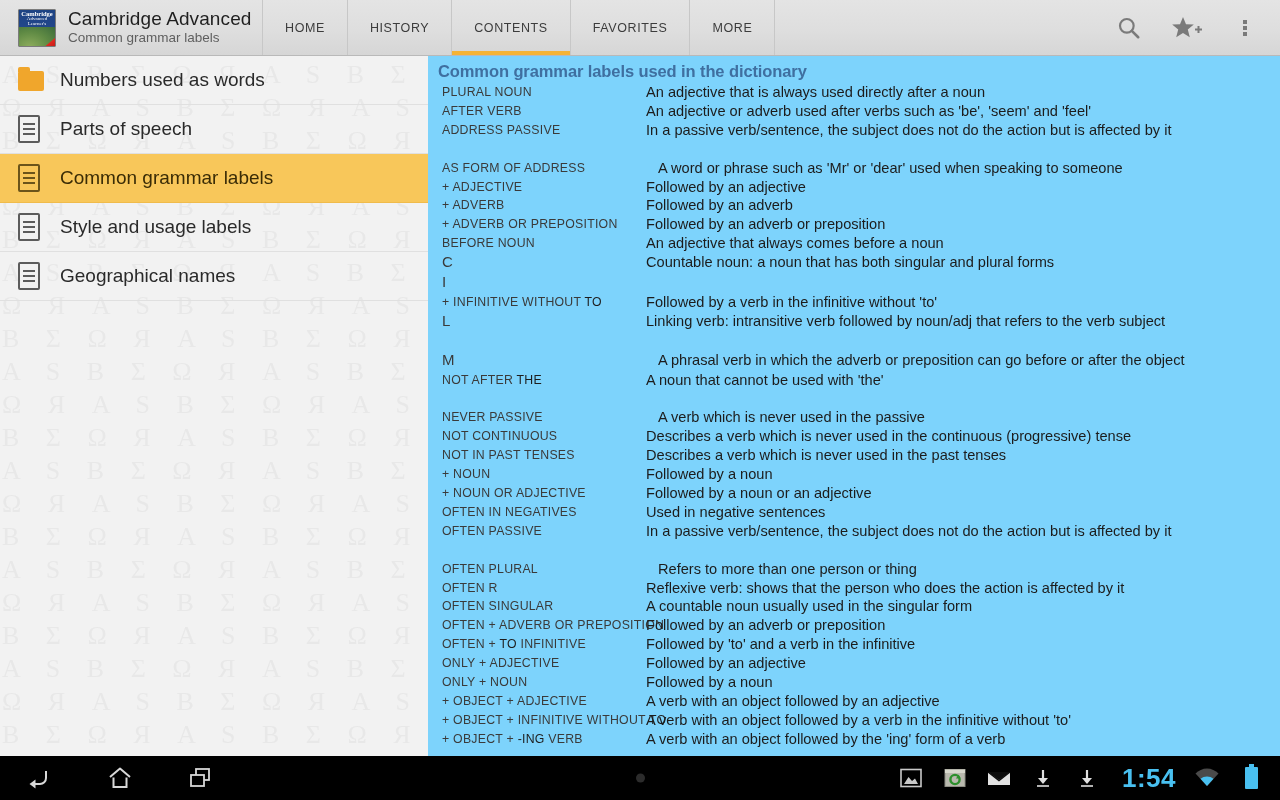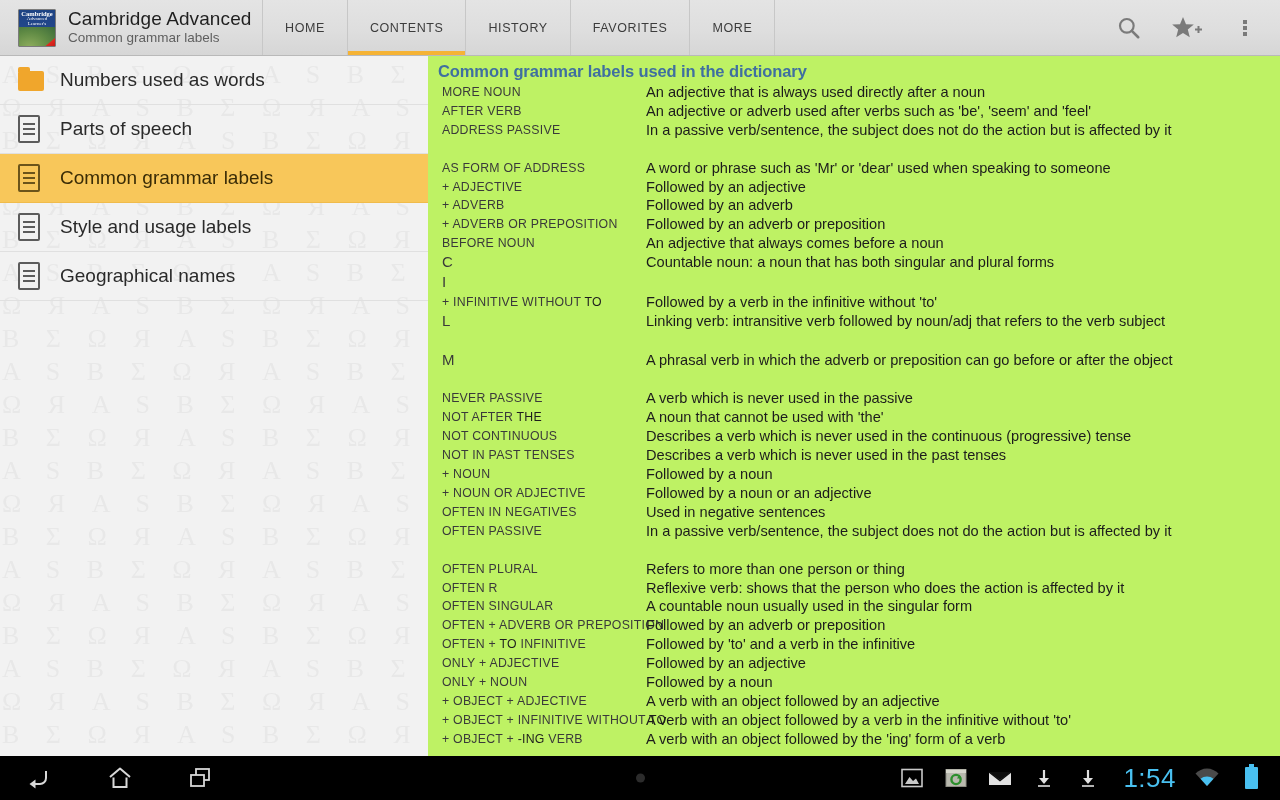--- a/index.html
+++ b/index.html
@@ -101,49 +101,49 @@
   .doc i:nth-child(2){ top:11px; width:12px; }
   .doc i:nth-child(3){ top:16px; width:12px; }
   .sb-label{ font-size:19px; color:#2a2a2a; }
   .sb-item.sel .sb-label{ color:#3a2c06; }
   .sb-item.sel .doc, .sb-item.sel .doc i{ border-color:#6b541a; background-color:#6b541a; }
   .sb-item.sel .doc{ background:transparent; }
 
   
   .content{
     position:absolute; left:428px; top:56px; width:852px; height:700px;
-    background:#bef264; overflow:hidden; padding:6px 0 0 6px;
+    background:#7dd3fc; overflow:hidden; padding:6px 0 0 6px;
   }
   .c-title{
     font-size:16.5px; font-weight:bold; color:#3f6fa0; margin:0 0 2px 4px; letter-spacing:-.1px;
   }
   .row{ display:flex; align-items:flex-start; }
   .lbl{
     width:212px; flex:none; padding-left:8px;
     font-size:12.3px; color:#3a3a3a; letter-spacing:.25px;
     line-height:18.9px; white-space:nowrap;
   }
   .lbl b{ font-weight:normal; color:#1d1d1d; }
   .lbl .big{ font-size:15px; letter-spacing:0; }
   .desc{
     flex:1; padding-right:62px;
     font-size:14.6px; color:#1c1c1c; line-height:18.9px;
   }
-  .row.gap{ margin-top:18.9px; }
+  .row.gap{ margin-top:18.9px;gap:12px; }
 
   
   .sysbar{
     position:absolute; left:0; top:756px; width:1280px; height:44px;
     background:#000; display:flex; align-items:center;
   }
   .navbtn{ width:80px; height:44px; display:flex; align-items:center; justify-content:center; cursor:pointer; }
   .sys-dot{ width:9px; height:9px; border-radius:50%; background:#2c2c2c; }
   .sysright{ margin-left:auto; display:flex; align-items:center; padding-right:10px; gap:6px; }
   .sysicon{ width:38px; height:44px; display:flex; align-items:center; justify-content:center; }
-  .clock{ color:#49c0f0; font-size:26px; letter-spacing:.5px; padding:0 6px 0 10px; font-weight:400; }
+  .clock{ color:#49c0f0; font-size:26px; letter-spacing:.5px; padding:0 6px 0 10px; font-weight:700; }
   .battery{ width:13px; height:22px; background:#49c0f0; border-radius:1px; position:relative; }
   .battery::before{ content:""; position:absolute; left:4px; top:-3px; width:5px; height:3px; background:#49c0f0; }
 </style>
 </head>
 <body>
 
 <div class="appbar">
 
   <div class="brand">
     <div class="book-icon">
@@ -157,25 +157,25 @@
     <div class="brand-text">
       <div class="brand-title">Cambridge Advanced</div>
       <div class="brand-sub">Common grammar labels</div>
     </div>
   </div>
 
   <div class="tabs">
     <div class="tab">
         <span>HOME</span>
       </div>
+    <div class="tab">
+        <span>HISTORY</span>
+      </div>
     <div class="tab active">
         <span>CONTENTS</span>
-      </div>
-    <div class="tab">
-        <span>HISTORY</span>
       </div>
     <div class="tab">
         <span>FAVORITES</span>
       </div>
     <div class="tab">
         <span>MORE</span>
       </div>
   </div>
 
   <div class="spacer"></div>
@@ -260,21 +260,21 @@
       <div class="sb-label">Geographical names</div>
     </div>
 
   </div>
 </div>
 
 <div class="content">
   <div class="c-title">Common grammar labels used in the dictionary</div>
   <div id="rows">
       <div class="row">
-        <div class="lbl">MORE NOUN</div>
+        <div class="lbl">PLURAL NOUN</div>
         <div class="desc">An adjective that is always used directly after a noun</div>
       </div>
       <div class="row">
         <div class="lbl">AFTER VERB</div>
         <div class="desc">An adjective or adverb used after verbs such as 'be', 'seem' and 'feel'</div>
       </div>
       <div class="row">
         <div class="lbl">ADDRESS PASSIVE</div>
         <div class="desc">In a passive verb/sentence, the subject does not do the action but is affected by it</div>
       </div>
@@ -310,27 +310,27 @@
         <div class="desc">Followed by a verb in the infinitive without 'to'</div>
       </div>
       <div class="row">
         <div class="lbl"><span class="big">L</span></div>
         <div class="desc">Linking verb: intransitive verb followed by noun/adj that refers to the verb subject</div>
       </div>
       <div class="row gap">
         <div class="lbl"><span class="big">M</span></div>
         <div class="desc">A phrasal verb in which the adverb or preposition can go before or after the object</div>
       </div>
+      <div class="row">
+        <div class="lbl">NOT AFTER <b>THE</b></div>
+        <div class="desc">A noun that cannot be used with 'the'</div>
+      </div>
       <div class="row gap">
         <div class="lbl">NEVER PASSIVE</div>
         <div class="desc">A verb which is never used in the passive</div>
-      </div>
-      <div class="row">
-        <div class="lbl">NOT AFTER <b>THE</b></div>
-        <div class="desc">A noun that cannot be used with 'the'</div>
       </div>
       <div class="row">
         <div class="lbl">NOT CONTINUOUS</div>
         <div class="desc">Describes a verb which is never used in the continuous (progressive) tense</div>
       </div>
       <div class="row">
         <div class="lbl">NOT IN PAST TENSES</div>
         <div class="desc">Describes a verb which is never used in the past tenses</div>
       </div>
       <div class="row">

